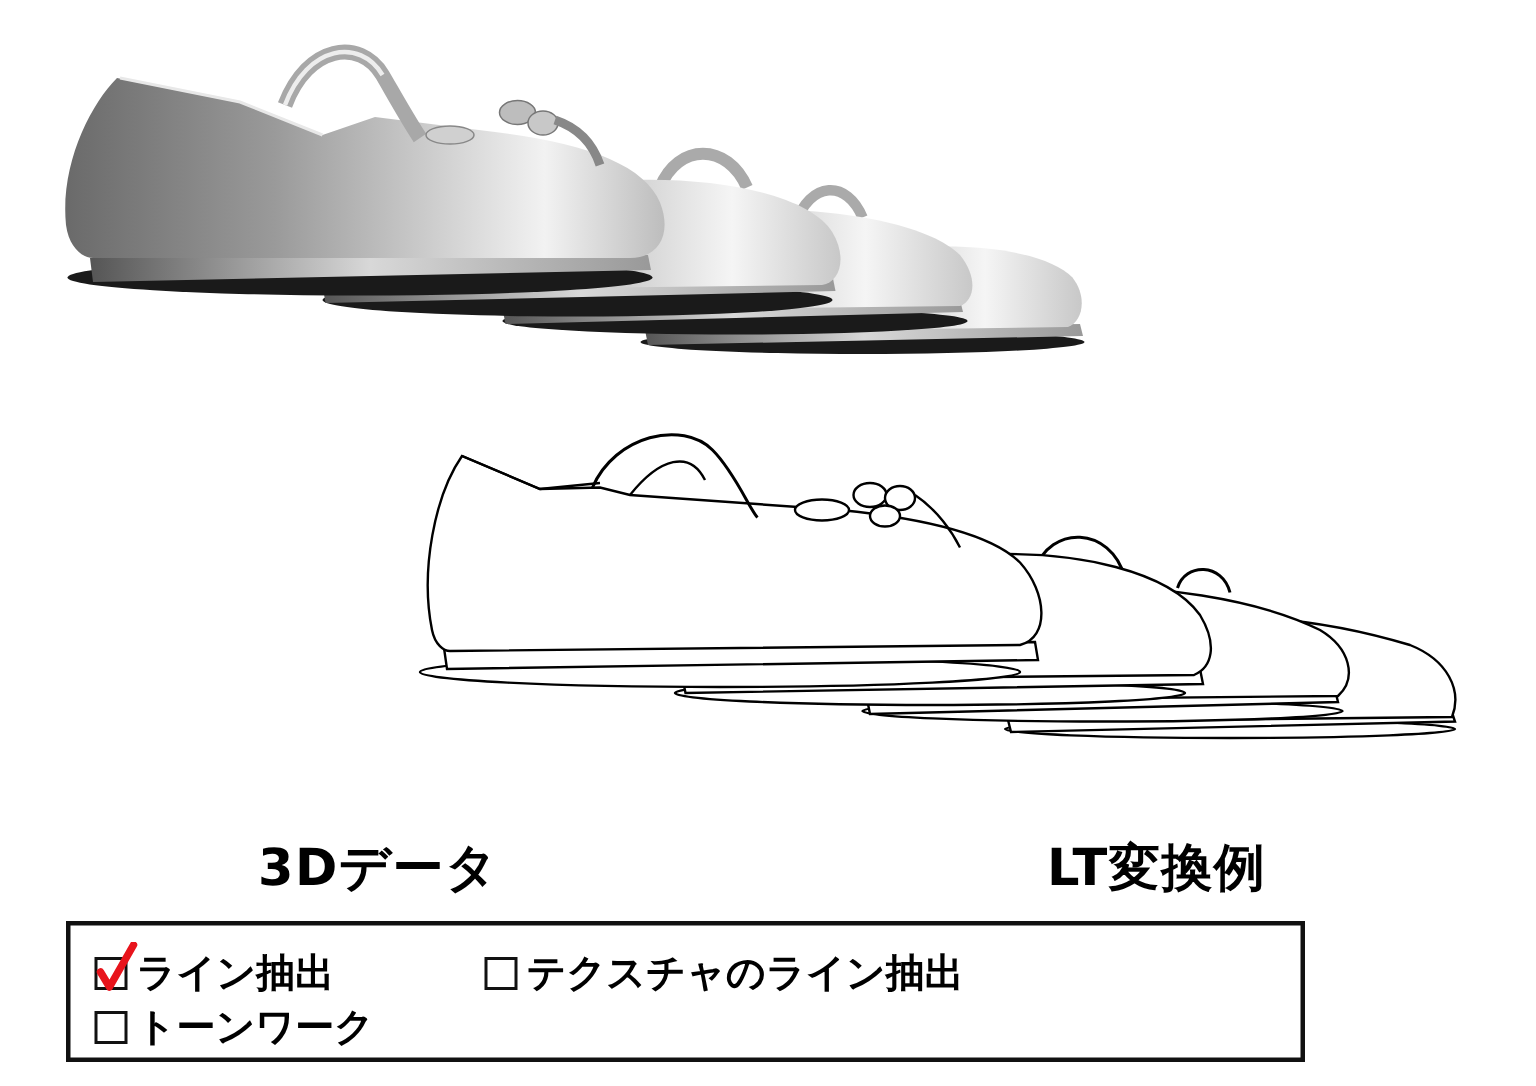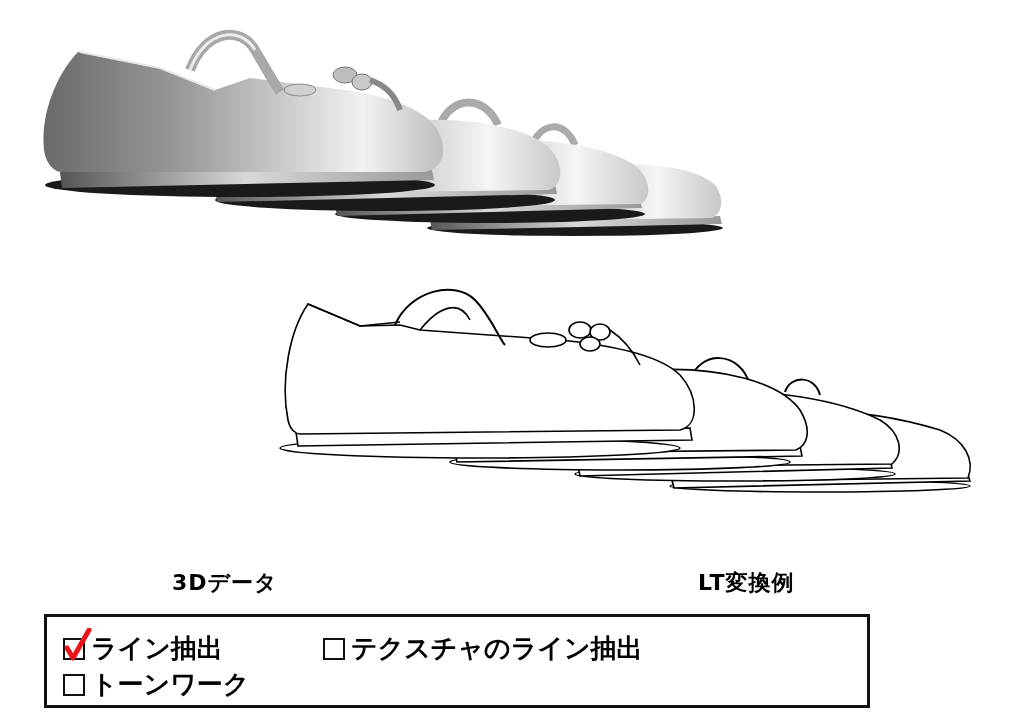--- a/index.html
+++ b/index.html
@@ -1,18 +1,18 @@
 <!DOCTYPE html>
 <html><head>
 <meta charset="utf-8">
 <style>
   html,body{margin:0;padding:0;background:#fff;}
   body{width:1024px;height:724px;position:relative;overflow:hidden;font-family:"DejaVu Sans","Liberation Sans",sans-serif;}
   .art{position:absolute;left:0;top:0;width:1024px;height:560px;}
-  .caption{position:absolute;top:568px;font-size:22px;font-weight:bold;color:#000;letter-spacing:1px;font-family:"DejaVu Sans",sans-serif;}
+  .caption{position:absolute;top:556px;font-size:34px;font-weight:bold;color:#000;letter-spacing:1px;font-family:"DejaVu Sans",sans-serif;}
   .cap-3d{left:172px;}
   .cap-lt{left:698px;}
   .options{position:absolute;left:44px;top:614px;width:826px;height:94px;border:3px solid #111;box-sizing:border-box;background:#fff;}
   .opt{position:absolute;display:flex;align-items:center;font-size:26px;font-weight:bold;color:#000;white-space:nowrap;font-family:"DejaVu Sans",sans-serif;}
   .cb{width:22px;height:22px;border:2px solid #111;box-sizing:border-box;margin-right:6px;position:relative;flex:none;background:#fff;}
   .cb .tick{position:absolute;left:-2px;top:-12px;width:30px;height:34px;}
   .o1{left:16px;top:14px;}
   .o2{left:276px;top:14px;}
   .o3{left:16px;top:50px;}
   .o4{left:276px;top:50px;}

